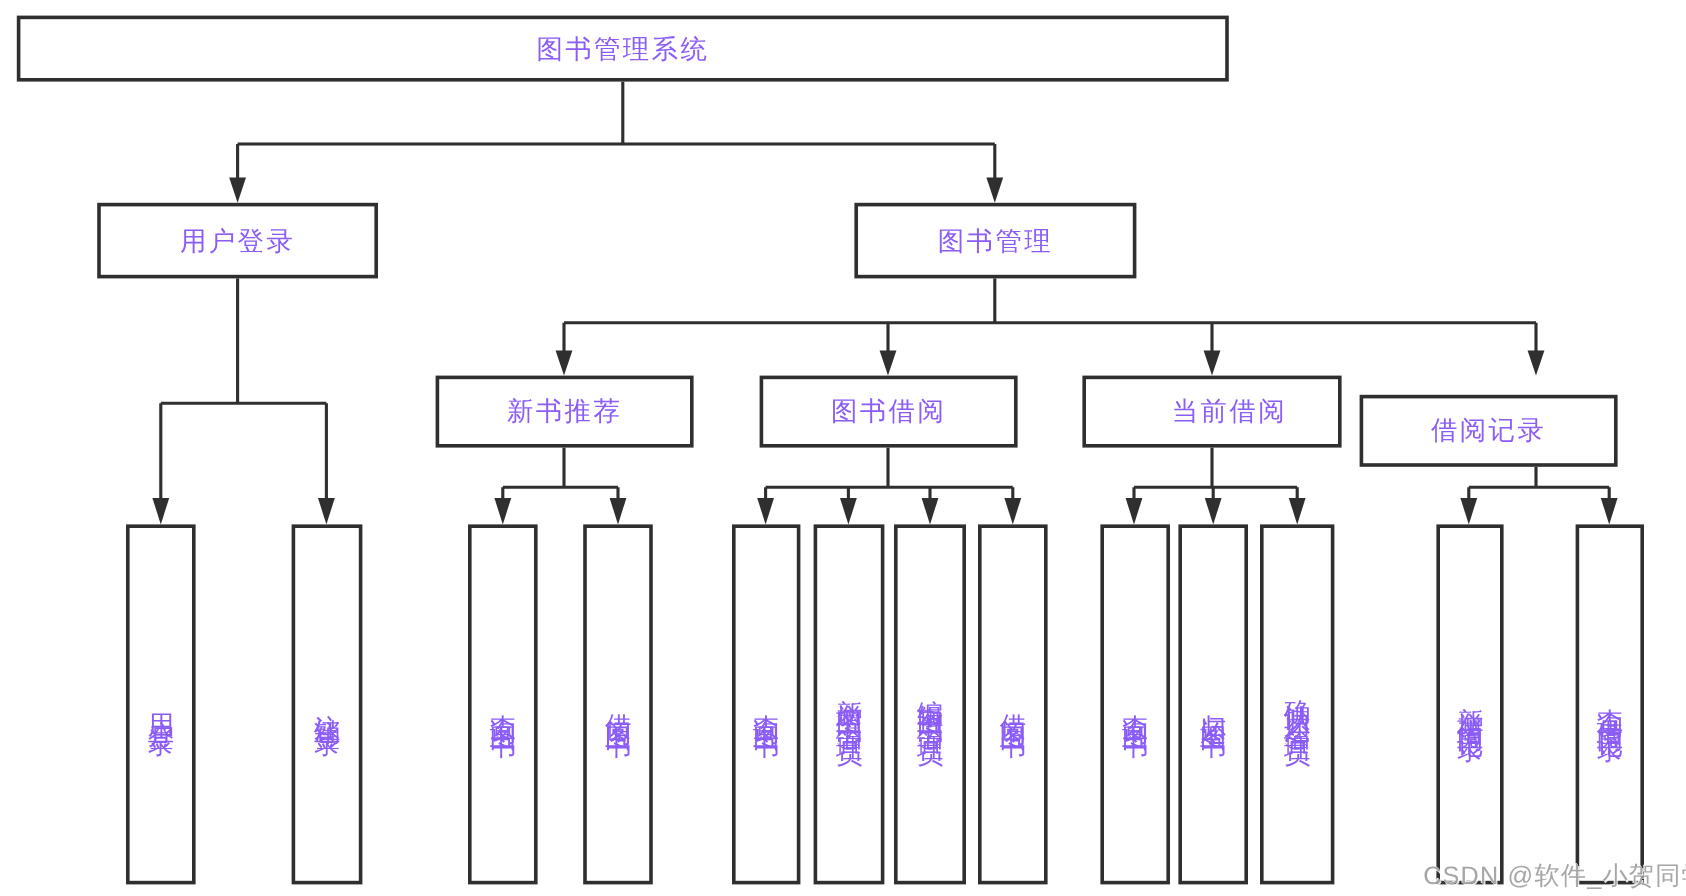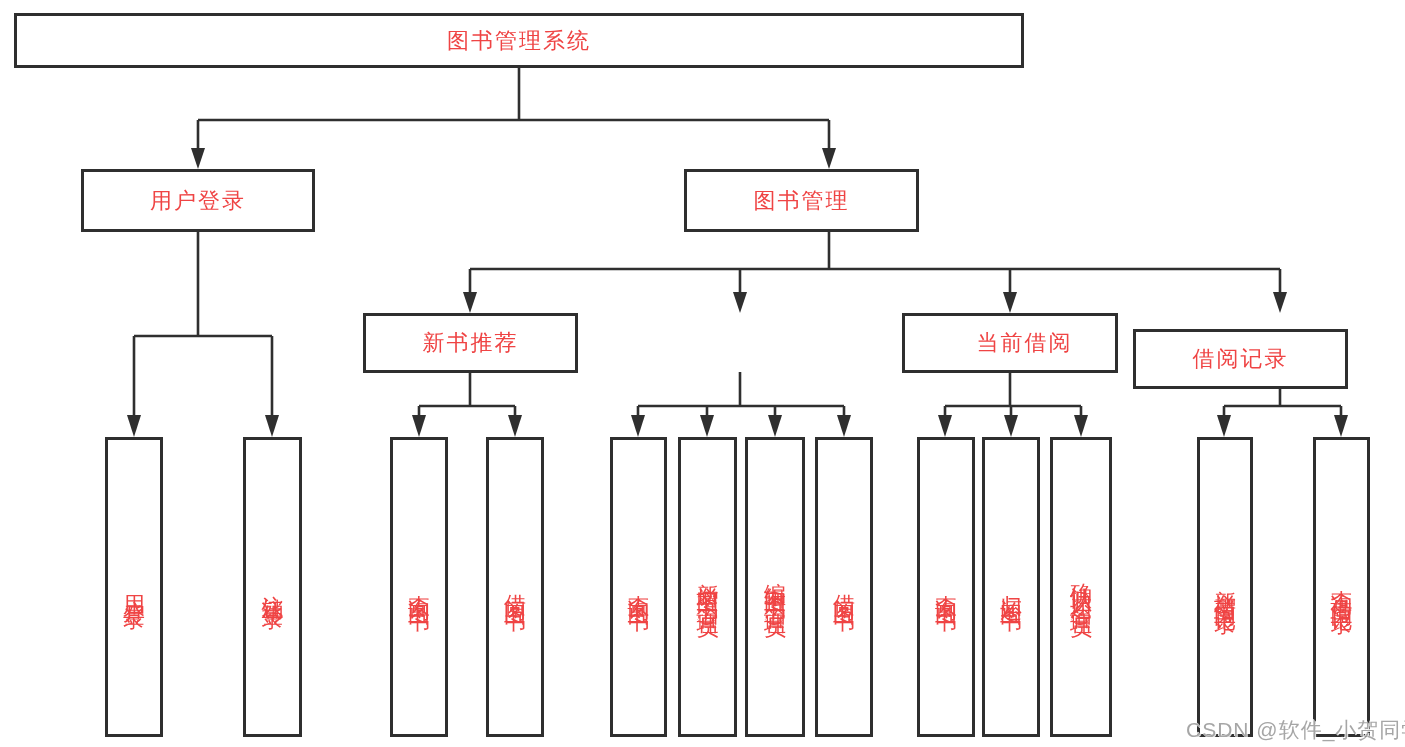--- a/index.html
+++ b/index.html
@@ -24,21 +24,21 @@
     pointer-events: none;
   }
   .node {
     position: absolute;
     box-sizing: border-box;
     border: 3px solid #2f2f2f;
     background: #ffffff;
     display: flex;
     align-items: center;
     justify-content: center;
-    color: #ef4444;
+    color: #8b5cf6;
   }
   .hnode {
     font-size: 22px;
     letter-spacing: 2px;
     white-space: nowrap;
   }
   .vnode {
     top: 437px;
     height: 300px;
     writing-mode: vertical-rl;
@@ -107,26 +107,29 @@
     </g>
   </svg>
 
   <div class="node hnode" style="left:14px; top:13px; width:1010px; height:55px;">
     <span>图书管理系统</span>
   </div>
 
   <div class="node hnode" style="left:81px; top:169px; width:234px; height:63px;">
     <span>用户登录</span>
   </div>
-  <div class="node hnode" style="left:684px; top:169px; width:235px; height:63px;justify-content:center;">
+  <div class="node hnode" style="left:712px; top:169px; width:235px; height:63px;justify-content:center;">
     <span>图书管理</span>
   </div>
 
   <div class="node hnode" style="left:363px; top:313px; width:215px; height:60px;font-family:Liberation Mono, monospace;">
     <span>新书推荐</span>
+  </div>
+  <div class="node hnode" style="left:633px; top:313px; width:215px; height:60px;">
+    <span>图书借阅</span>
   </div>
   <div class="node hnode" style="left:902px; top:313px; width:216px; height:60px;padding-left:29px;">
     <span>当前借阅</span>
   </div>
   <div class="node hnode" style="left:1133px; top:313px; width:215px; height:60px;margin-top:16px;">
     <span>借阅记录</span>
   </div>
 
   <div class="node vnode" style="left:105px; width:58px;">
     <span>用户登录</span>

